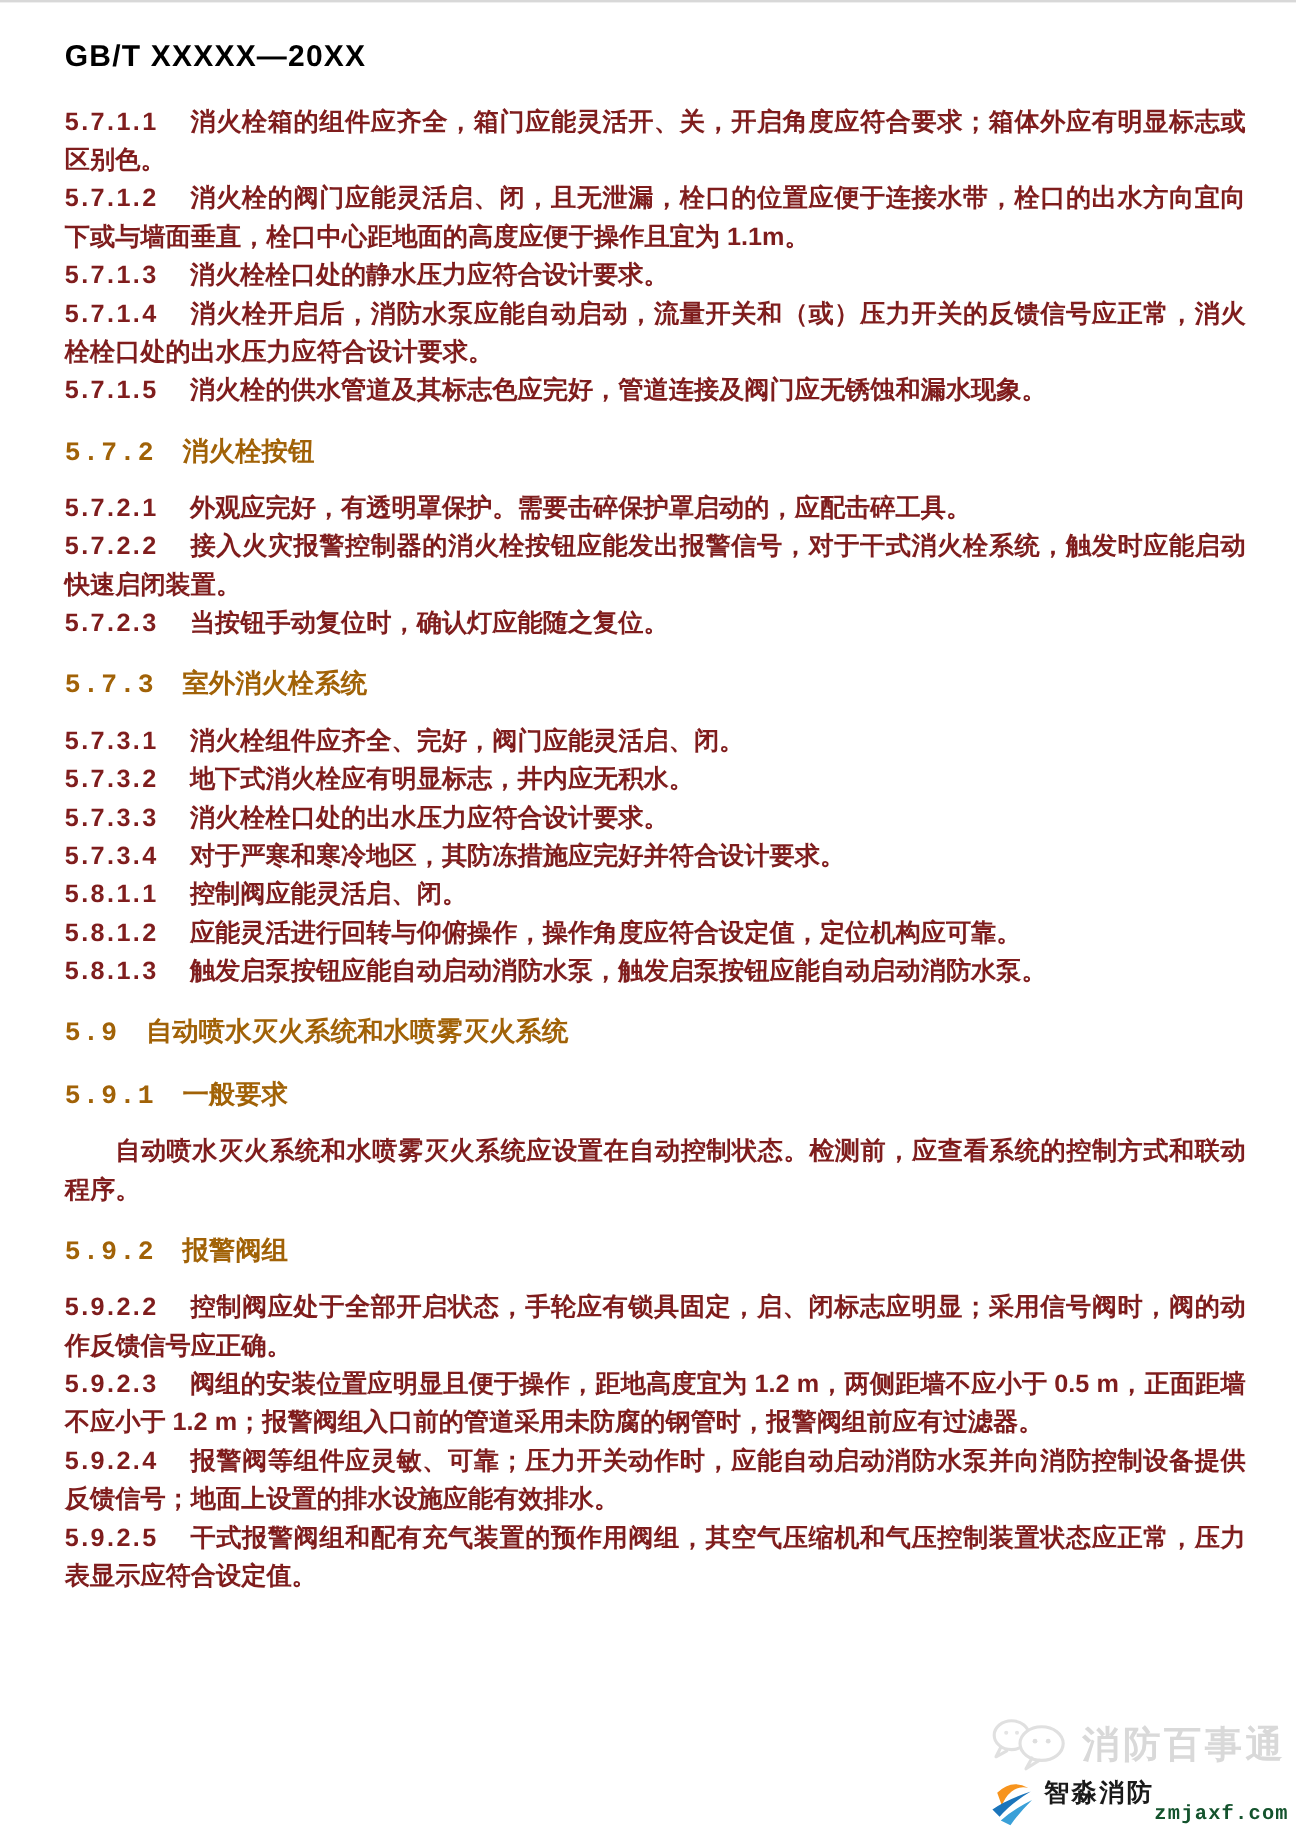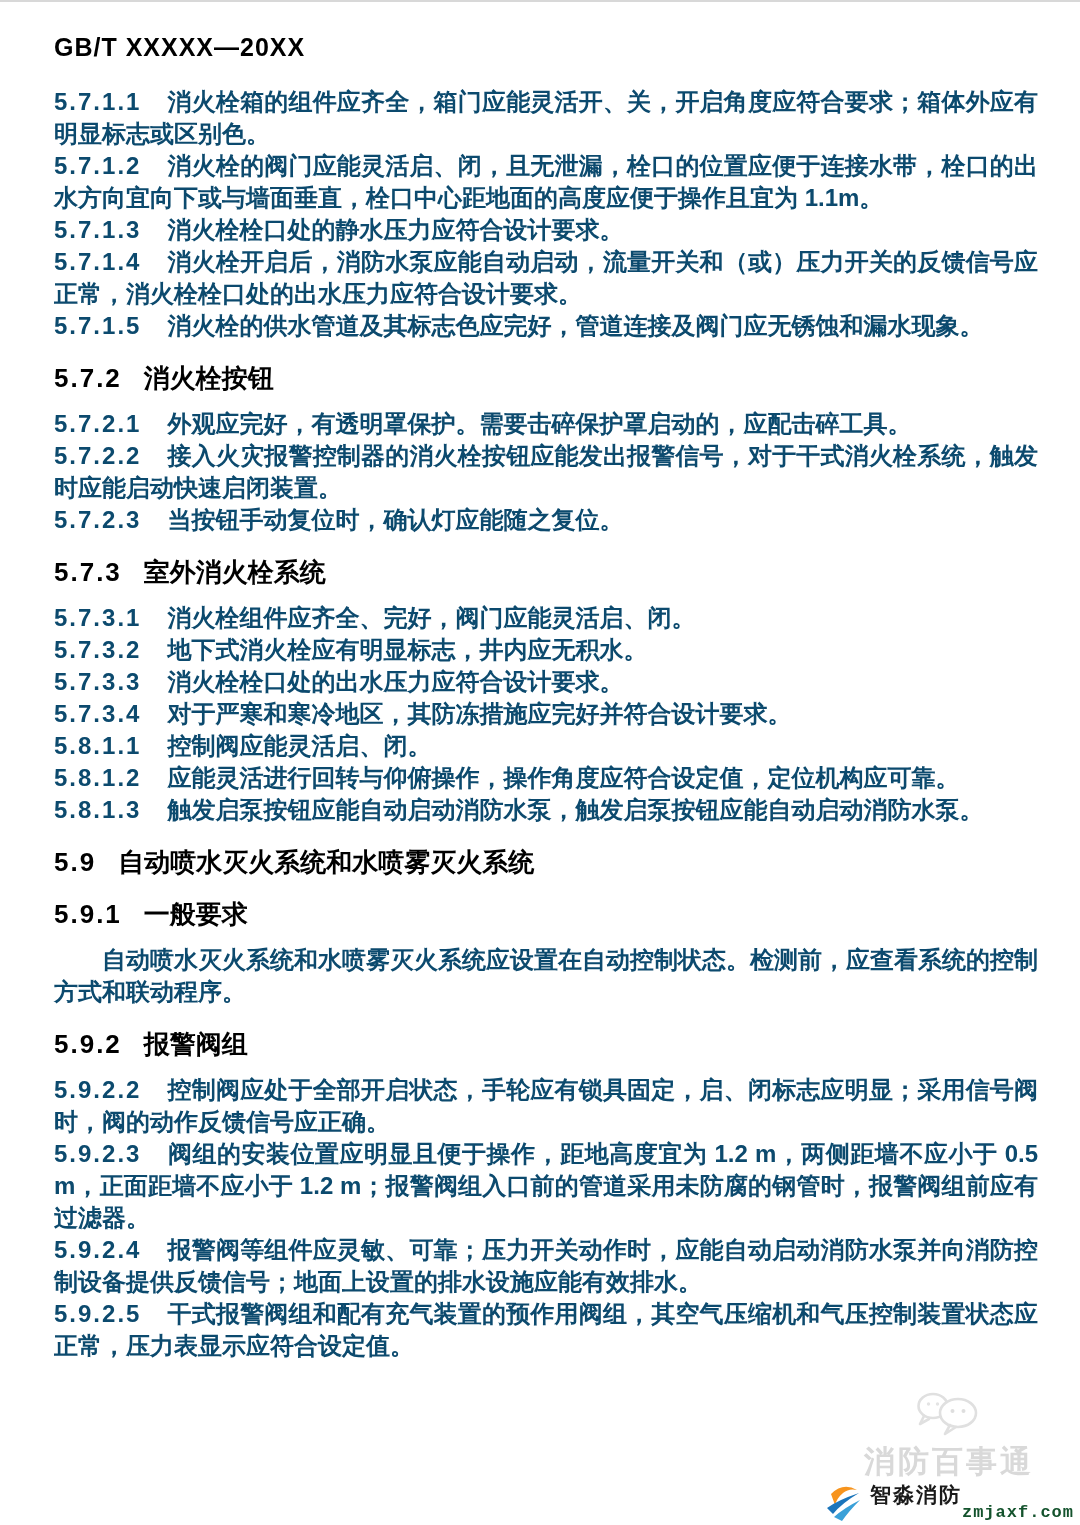--- a/index.html
+++ b/index.html
@@ -23,56 +23,56 @@
     font-size:25px;
     font-weight:700;
     letter-spacing:1px;
     color:#000000;
     padding-right:2px;
     line-height:30px;
   }
   .content { margin-top:24px; }
   .content p { margin:0; }
   .clause, .para {
-    font-size:24px;
+    font-size:21px;
     line-height:32px;
     font-weight:600;
     text-align:justify;
-    color:#0c4a6e;
+    color:#7f1d1d;
   }
   .clause .num {
     font-weight:700;
     letter-spacing:2px;
     margin-right:26px;
     white-space:nowrap;
   }
   .heading {
-    font-size:26px;
+    font-size:22px;
     line-height:32px;
     font-weight:700;
     margin:20px 0 14px !important;
-    color:#000000;
+    color:#a16207;
+    font-family:Liberation Mono, monospace;
   }
   .heading .num {
     letter-spacing:2px;
     margin-right:22px;
     white-space:nowrap;
   }
   .para { text-indent:2em; }
   .watermark {
     position:absolute;
     right:4px; bottom:2px;
     text-align:right;
   }
   .wm-row1 {
     display:flex;
     align-items:center;
     justify-content:flex-start;
     gap:6px;
-    flex-direction:column;
   }
   .wm-brand {
     font-size:31px;
     font-weight:600;
     letter-spacing:3px;
     color:var(--brand-gray,#d9d9d9);
     line-height:34px;
   }
   .wm-row2 {
     display:flex;

